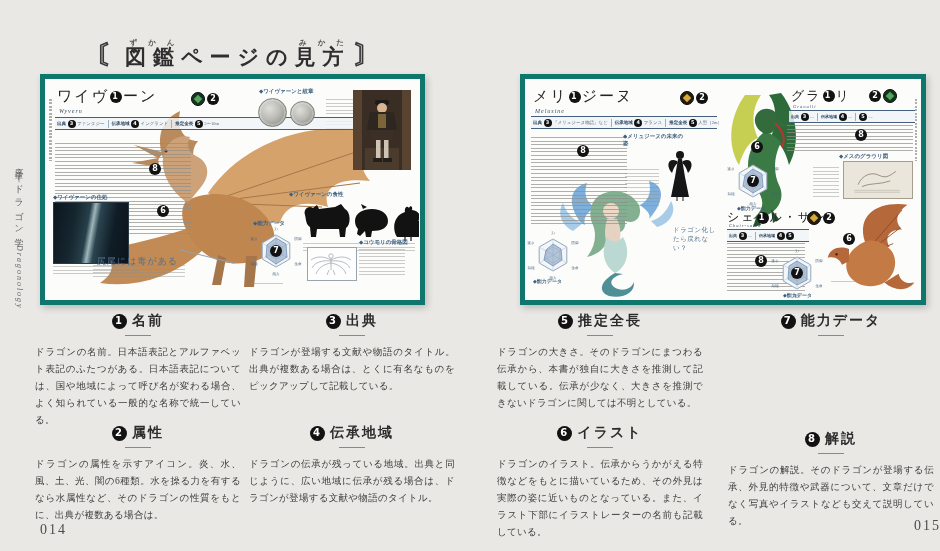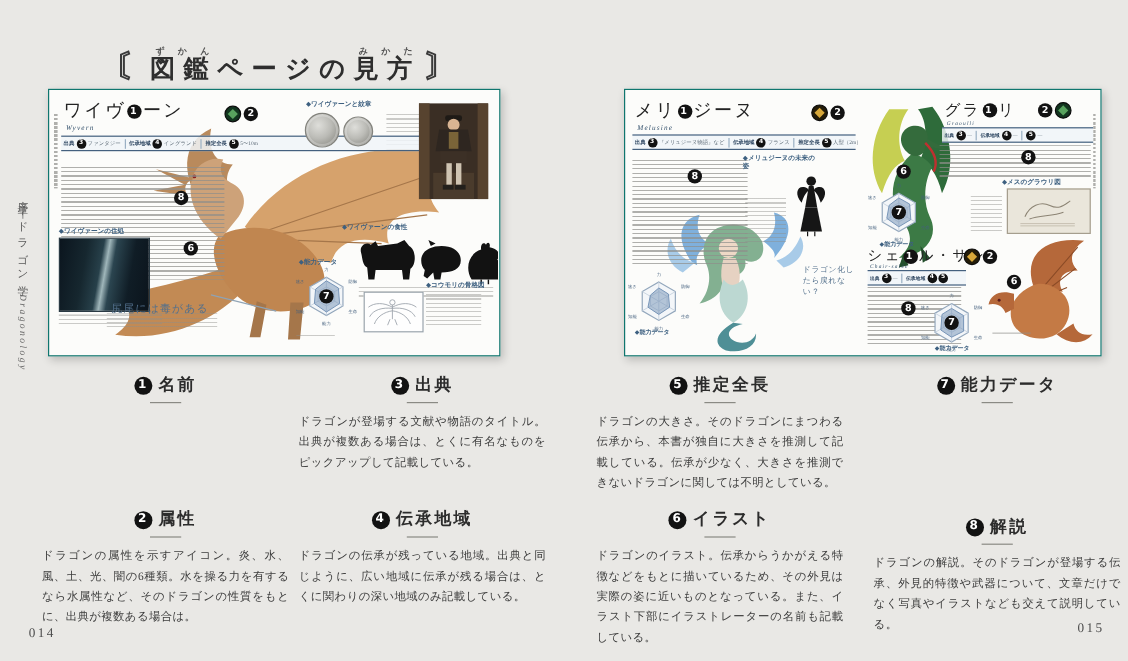--- a/index.html
+++ b/index.html
@@ -7,21 +7,21 @@
          font-family:"Liberation Serif","DejaVu Serif",serif;color:#3b3b3b;}
   .abs{position:absolute;}
   
   #main-title{left:92px;top:24px;font-size:21px;letter-spacing:7px;color:#2e2e2e;display:flex;align-items:flex-end;}
   #main-title .bracket{font-size:25px;color:#3a3a3a;margin:0 4px;letter-spacing:0;}
   #main-title ruby rt{font-size:7.5px;letter-spacing:2px;color:#555;}
   
   #spine{left:12px;top:160px;writing-mode:vertical-rl;font-size:9px;letter-spacing:3px;color:#5a5a5a;height:230px;}
   #spine .latin{font-style:italic;font-size:8px;letter-spacing:2px;margin-top:6px;color:#6a6a6a;}
   
-  .thumb{position:absolute;background:#fcfcfa;border:1px solid #0f766e;box-shadow:2px 3px 7px rgba(0,0,0,.2);text-decoration:underline;}
+  .thumb{position:absolute;background:#fcfcfa;border:5px solid #0f766e;box-shadow:2px 3px 7px rgba(0,0,0,.2);text-decoration:underline;}
   #left-thumb{left:40px;top:74px;width:375px;height:221px;}
   #right-thumb{left:520px;top:74px;width:396px;height:221px;}
   
   .badge{display:inline-flex;align-items:center;justify-content:center;background:#121212;color:#fff;
          border-radius:50%;font-family:"DejaVu Sans","Liberation Sans",sans-serif;font-weight:bold;line-height:1;flex:none;}
   .b15{width:15px;height:15px;font-size:10px;}
   .b12{width:12px;height:12px;font-size:8px;}
   .b9{width:8px;height:8px;font-size:5px;}
   .badge.abs{position:absolute;z-index:6;}
   
@@ -63,21 +63,21 @@
         background:linear-gradient(100deg,#0b151e 0%,#16272f 28%,#27404a 44%,#9fb6ba 50%,#2b4550 57%,#101d26 76%,#0b141c 100%);}
   .engraving{position:absolute;z-index:5;background:#eae6db;border:1px solid #a59e8e;}
   .batbox{position:absolute;z-index:5;background:#fefefe;border:1px solid #9aa4ac;}
   .illo{position:absolute;z-index:2;}
   
   .sec{position:absolute;width:206px;}
   .sec h3{margin:0;font-size:14px;font-weight:bold;letter-spacing:2px;color:#2c2c2c;
           display:flex;align-items:center;justify-content:center;gap:5px;}
   .sec .rule{width:26px;border-top:1.4px solid #8a8a84;margin:5px auto 8px;}
   .sec p{margin:0;font-size:9.5px;line-height:1.78;letter-spacing:.3px;text-align:justify;color:#3c3c3c;}
-  .folio{position:absolute;font-size:11px;letter-spacing:2px;color:#4c4c4c;}
+  .folio{position:absolute;font-size:14px;letter-spacing:2px;color:#4c4c4c;margin-left:16px;}
 </style>
 </head>
 <body>
 
 <div id="stage">
 
   <h1 class="abs" id="main-title">
     <span class="bracket">〘</span>
       <ruby><span>図鑑</span><rt>ずかん</rt></ruby>
       <span>ページの</span>
@@ -405,20 +405,21 @@
     <div class="cap" style="left:258px;top:214px;font-size:5px">◆能力データ</div>
     <div class="micro lite" style="left:306px;top:202px;width:32px;height:3px"></div>
   </div>
 
   <section class="sec" style="left:35px;top:312px">
     <h3>
         <span class="badge b15">1</span>
         <span>名前</span>
       </h3>
     <div class="rule"></div>
+    <p>ドラゴンの名前。日本語表記とアルファベット表記のふたつがある。日本語表記については、国や地域によって呼び名が変わる場合、よく知られている一般的な名称で統一している。</p>
   </section>
   <section class="sec" style="left:35px;top:424px">
     <h3>
         <span class="badge b15">2</span>
         <span>属性</span>
       </h3>
     <div class="rule"></div>
     <p>ドラゴンの属性を示すアイコン。炎、水、風、土、光、闇の6種類。水を操る力を有するなら水属性など、そのドラゴンの性質をもとに、出典が複数ある場合は。</p>
   </section>
   <section class="sec" style="left:249px;top:312px">
@@ -428,21 +429,21 @@
       </h3>
     <div class="rule"></div>
     <p>ドラゴンが登場する文献や物語のタイトル。出典が複数ある場合は、とくに有名なものをピックアップして記載している。</p>
   </section>
   <section class="sec" style="left:249px;top:424px">
     <h3>
         <span class="badge b15">4</span>
         <span>伝承地域</span>
       </h3>
     <div class="rule"></div>
-    <p>ドラゴンの伝承が残っている地域。出典と同じように、広い地域に伝承が残る場合は、とくに関わりの深い地域のみ記載している。</p>
+    <p>ドラゴンの伝承が残っている地域。出典と同じように、広い地域に伝承が残る場合は、ドラゴンが登場する文献や物語のタイトル。</p>
   </section>
   <section class="sec" style="left:497px;top:312px">
     <h3>
         <span class="badge b15">5</span>
         <span>推定全長</span>
       </h3>
     <div class="rule"></div>
     <p>ドラゴンの大きさ。そのドラゴンにまつわる伝承から、本書が独自に大きさを推測して記載している。伝承が少なく、大きさを推測できないドラゴンに関しては不明としている。</p>
   </section>
   <section class="sec" style="left:497px;top:424px">

